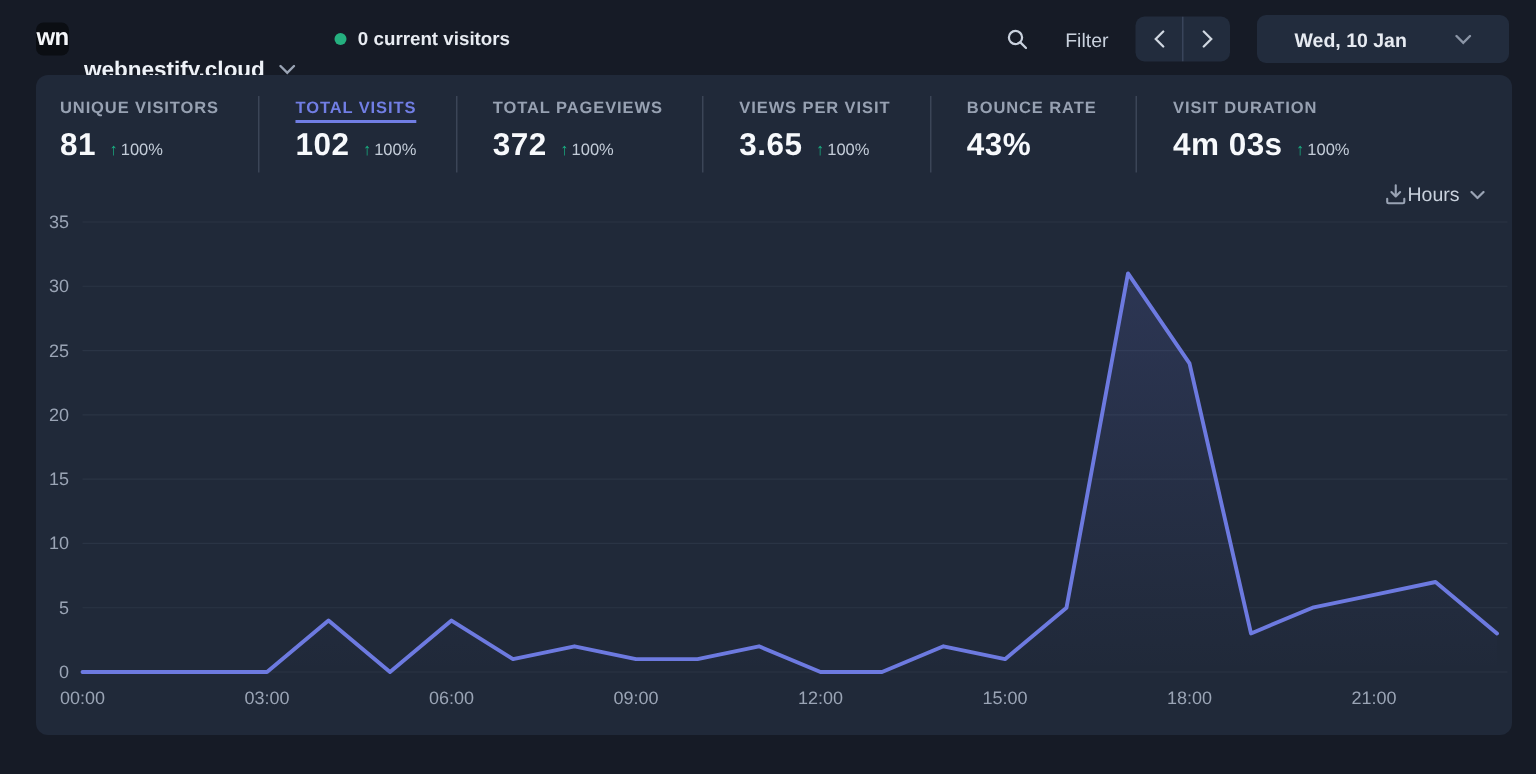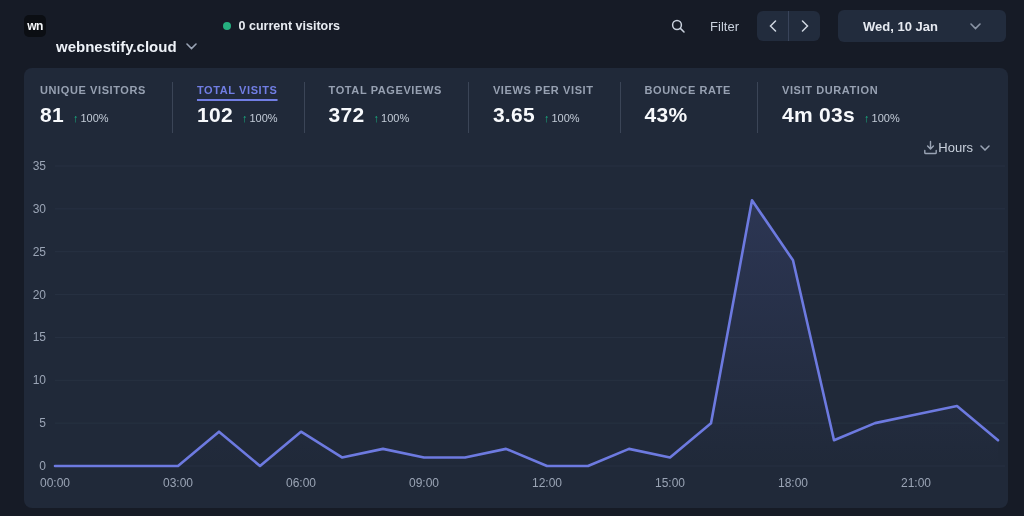--- a/index.html
+++ b/index.html
@@ -12,21 +12,21 @@
   }
 
   
   .header {
     height:52px; display:flex; align-items:center;
     padding:0 18px 0 24px;
   }
   .logo {
     width:22px; height:22px; background:#0b0e13; border-radius:5px;
     display:flex; align-items:center; justify-content:center;
-    color:#f5f7fa; font-size:12px; font-weight:700; letter-spacing:-0.5px;
+    color:#f5f7fa; font-size:16px; font-weight:700; letter-spacing:-0.5px;
     margin-right:10px; flex:0 0 auto;
   }
   .site-picker { display:flex; align-items:center; cursor:pointer;margin-top:40px; }
   .site-name { font-size:15px; font-weight:700; color:#eef2f8; margin-right:9px; }
   .chev { display:inline-block; }
   .visitors { display:flex; align-items:center; margin-left:26px; }
   .visitors .dot {
     width:8px; height:8px; border-radius:50%; background:#25b07f; margin-right:8px;
   }
   .visitors .vtext { font-size:12.5px; font-weight:700; color:#e8ecf2; }
@@ -44,21 +44,21 @@
 
   .date-btn {
     width:168px; height:32px; background:#222c3d; border-radius:6px;
     display:flex; align-items:center; padding:0 25px; cursor:pointer;
   }
   .date-btn .dtext { font-size:13px; font-weight:600; color:#e6eaf1; }
   .date-btn svg { margin-left:auto; }
 
   
   .panel {
-    position:absolute; left:24px; top:68px; width:984px; height:440px;
+    position:absolute; left:24px; top:50px; width:984px; height:440px;
     background:#202939; border-radius:8px;
   }
 
   
   .stats { position:relative; z-index:2; display:flex; padding:14px 0 0 16px; }
   .stat { padding:2px 26px 6px 24px; border-left:1px solid #3b4557; cursor:pointer; }
   .stat:first-child { border-left:none; padding-left:0; }
   .stat-label {
     font-size:11px; font-weight:700; letter-spacing:0.6px;
     color:#97a1b2; white-space:nowrap; margin-bottom:7px;

